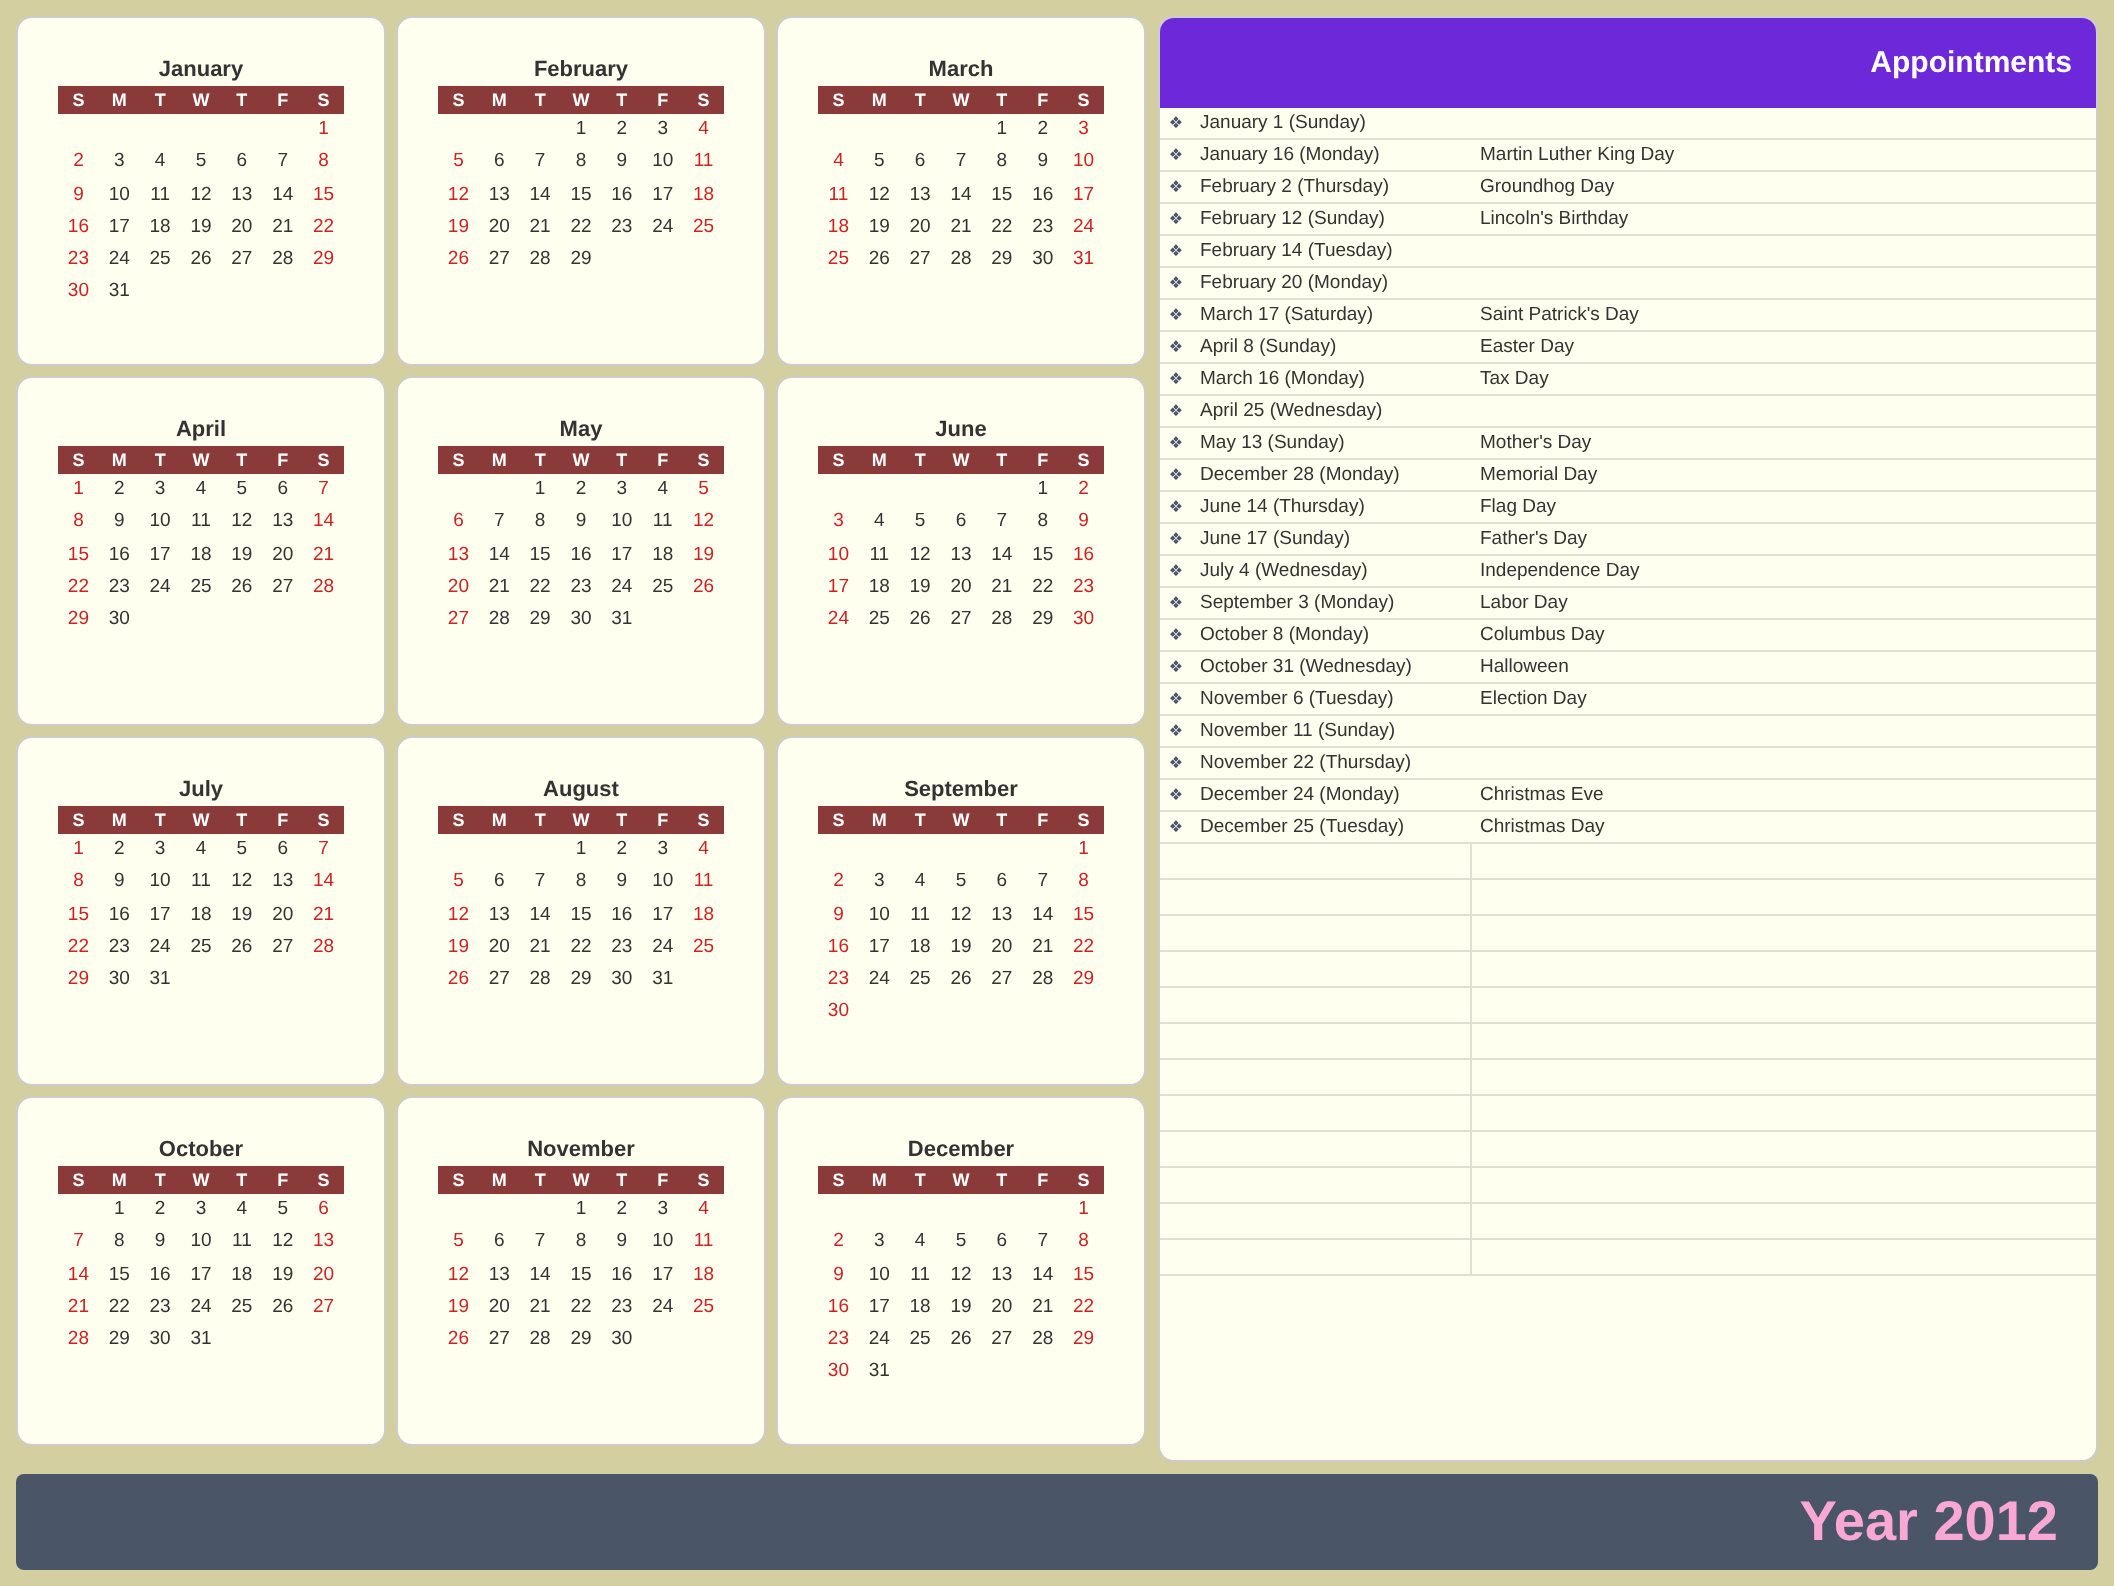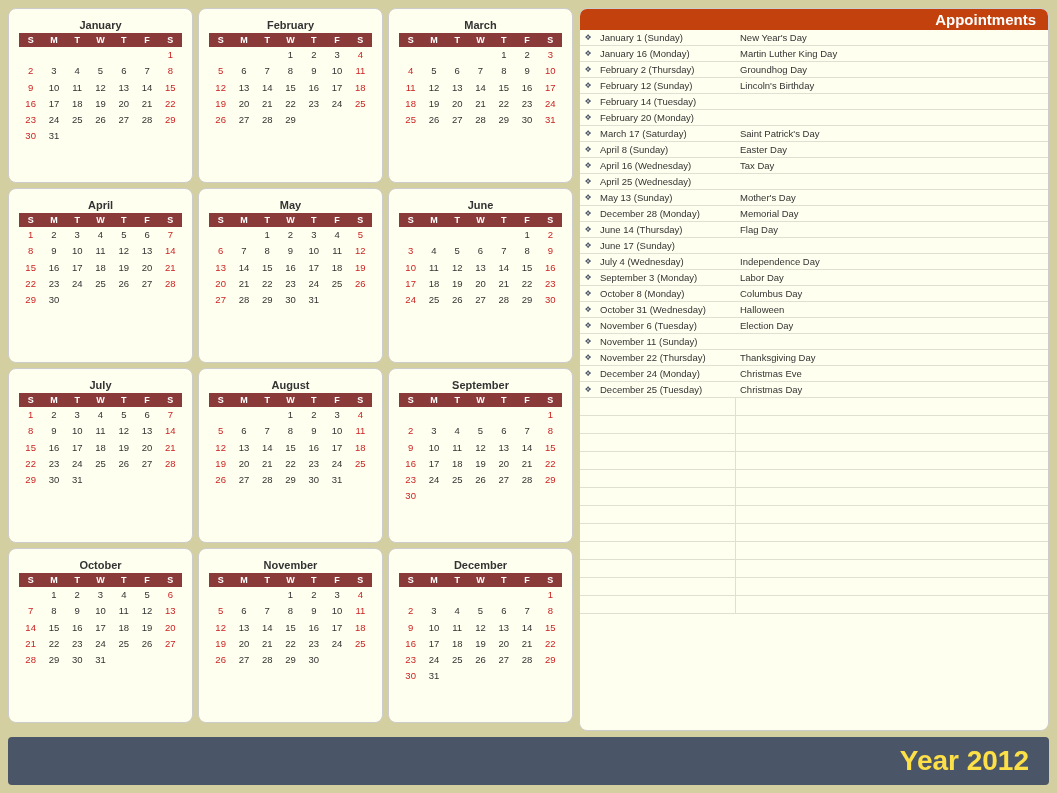--- a/index.html
+++ b/index.html
@@ -22,21 +22,21 @@
     .calendars-section {
       display: grid;
       grid-template-columns: repeat(3, 185px);
       grid-template-rows: repeat(4, 175px);
       gap: 5px;
     }
     .calendar-box {
       background: #fffff0;
       border-radius: 8px;
       border: 1px solid #ccc;
-      padding: 10px;
+      padding: 20px;
       font-size: 10px;
     }
     .cal-header {
       text-align: center;
       font-weight: bold;
       font-size: 11px;
       color: #333;
       margin-bottom: 2px;
     }
     .cal-grid {
@@ -63,24 +63,24 @@
     .appointments-section {
       flex: 1;
       background: #fffff0;
       border-radius: 8px;
       border: 1px solid #ccc;
       display: flex;
       flex-direction: column;
       overflow: hidden;
     }
     .appt-header {
-      background: #c2410c;
+      background: #6d28d9;
       color: white;
       text-align: right;
-      padding: 2px 12px;
+      padding: 14px 12px;
       font-size: 15px;
       font-weight: bold;
     }
     .appt-table {
       flex: 1;
       overflow-y: auto;
     }
     .appt-row {
       display: flex;
       border-bottom: 1px solid #e0e0d0;
@@ -116,21 +116,21 @@
       display: flex;
     }
     .appt-empty-cell-left {
       width: 156px;
       border-right: 1px solid #e0e0d0;
     }
     .appt-empty-cell-right { flex: 1; }
 
     .footer {
       background: #4a5568;
-      color: #fde047;
+      color: #f9a8d4;
       text-align: right;
       padding: 8px 20px;
       font-size: 28px;
       font-weight: bold;
       border-radius: 4px;
     }
   </style>
 </head>
 <body>
 
@@ -784,21 +784,20 @@
           <div class="cal-day sun empty"></div>
         </div>
       </div>
     </div>
   <div class="appointments-section">
     <div class="appt-header">Appointments</div>
     <div class="appt-table" id="appt-table">
         <div class="appt-row holiday">
           <div class="appt-diamond">❖</div>
           <div class="appt-date">January 1 (Sunday)</div>
-          <div class="appt-name">New Year's Day</div>
         </div>
         <div class="appt-row holiday">
           <div class="appt-diamond">❖</div>
           <div class="appt-date">January 16 (Monday)</div>
           <div class="appt-name">Martin Luther King Day</div>
         </div>
         <div class="appt-row holiday">
           <div class="appt-diamond">❖</div>
           <div class="appt-date">February 2 (Thursday)</div>
           <div class="appt-name">Groundhog Day</div>
@@ -821,21 +820,21 @@
           <div class="appt-date">March 17 (Saturday)</div>
           <div class="appt-name">Saint Patrick's Day</div>
         </div>
         <div class="appt-row holiday">
           <div class="appt-diamond">❖</div>
           <div class="appt-date">April 8 (Sunday)</div>
           <div class="appt-name">Easter Day</div>
         </div>
         <div class="appt-row holiday">
           <div class="appt-diamond">❖</div>
-          <div class="appt-date">April 16 (Wednesday)</div>
+          <div class="appt-date">March 16 (Monday)</div>
           <div class="appt-name">Tax Day</div>
         </div>
         <div class="appt-row holiday">
           <div class="appt-diamond">❖</div>
           <div class="appt-date">April 25 (Wednesday)</div>
         </div>
         <div class="appt-row holiday">
           <div class="appt-diamond">❖</div>
           <div class="appt-date">May 13 (Sunday)</div>
           <div class="appt-name">Mother's Day</div>
@@ -846,20 +845,21 @@
           <div class="appt-name">Memorial Day</div>
         </div>
         <div class="appt-row holiday">
           <div class="appt-diamond">❖</div>
           <div class="appt-date">June 14 (Thursday)</div>
           <div class="appt-name">Flag Day</div>
         </div>
         <div class="appt-row holiday">
           <div class="appt-diamond">❖</div>
           <div class="appt-date">June 17 (Sunday)</div>
+          <div class="appt-name">Father's Day</div>
         </div>
         <div class="appt-row holiday">
           <div class="appt-diamond">❖</div>
           <div class="appt-date">July 4 (Wednesday)</div>
           <div class="appt-name">Independence Day</div>
         </div>
         <div class="appt-row holiday">
           <div class="appt-diamond">❖</div>
           <div class="appt-date">September 3 (Monday)</div>
           <div class="appt-name">Labor Day</div>
@@ -879,21 +879,20 @@
           <div class="appt-date">November 6 (Tuesday)</div>
           <div class="appt-name">Election Day</div>
         </div>
         <div class="appt-row holiday">
           <div class="appt-diamond">❖</div>
           <div class="appt-date">November 11 (Sunday)</div>
         </div>
         <div class="appt-row holiday">
           <div class="appt-diamond">❖</div>
           <div class="appt-date">November 22 (Thursday)</div>
-          <div class="appt-name">Thanksgiving Day</div>
         </div>
         <div class="appt-row holiday">
           <div class="appt-diamond">❖</div>
           <div class="appt-date">December 24 (Monday)</div>
           <div class="appt-name">Christmas Eve</div>
         </div>
         <div class="appt-row holiday">
           <div class="appt-diamond">❖</div>
           <div class="appt-date">December 25 (Tuesday)</div>
           <div class="appt-name">Christmas Day</div>

